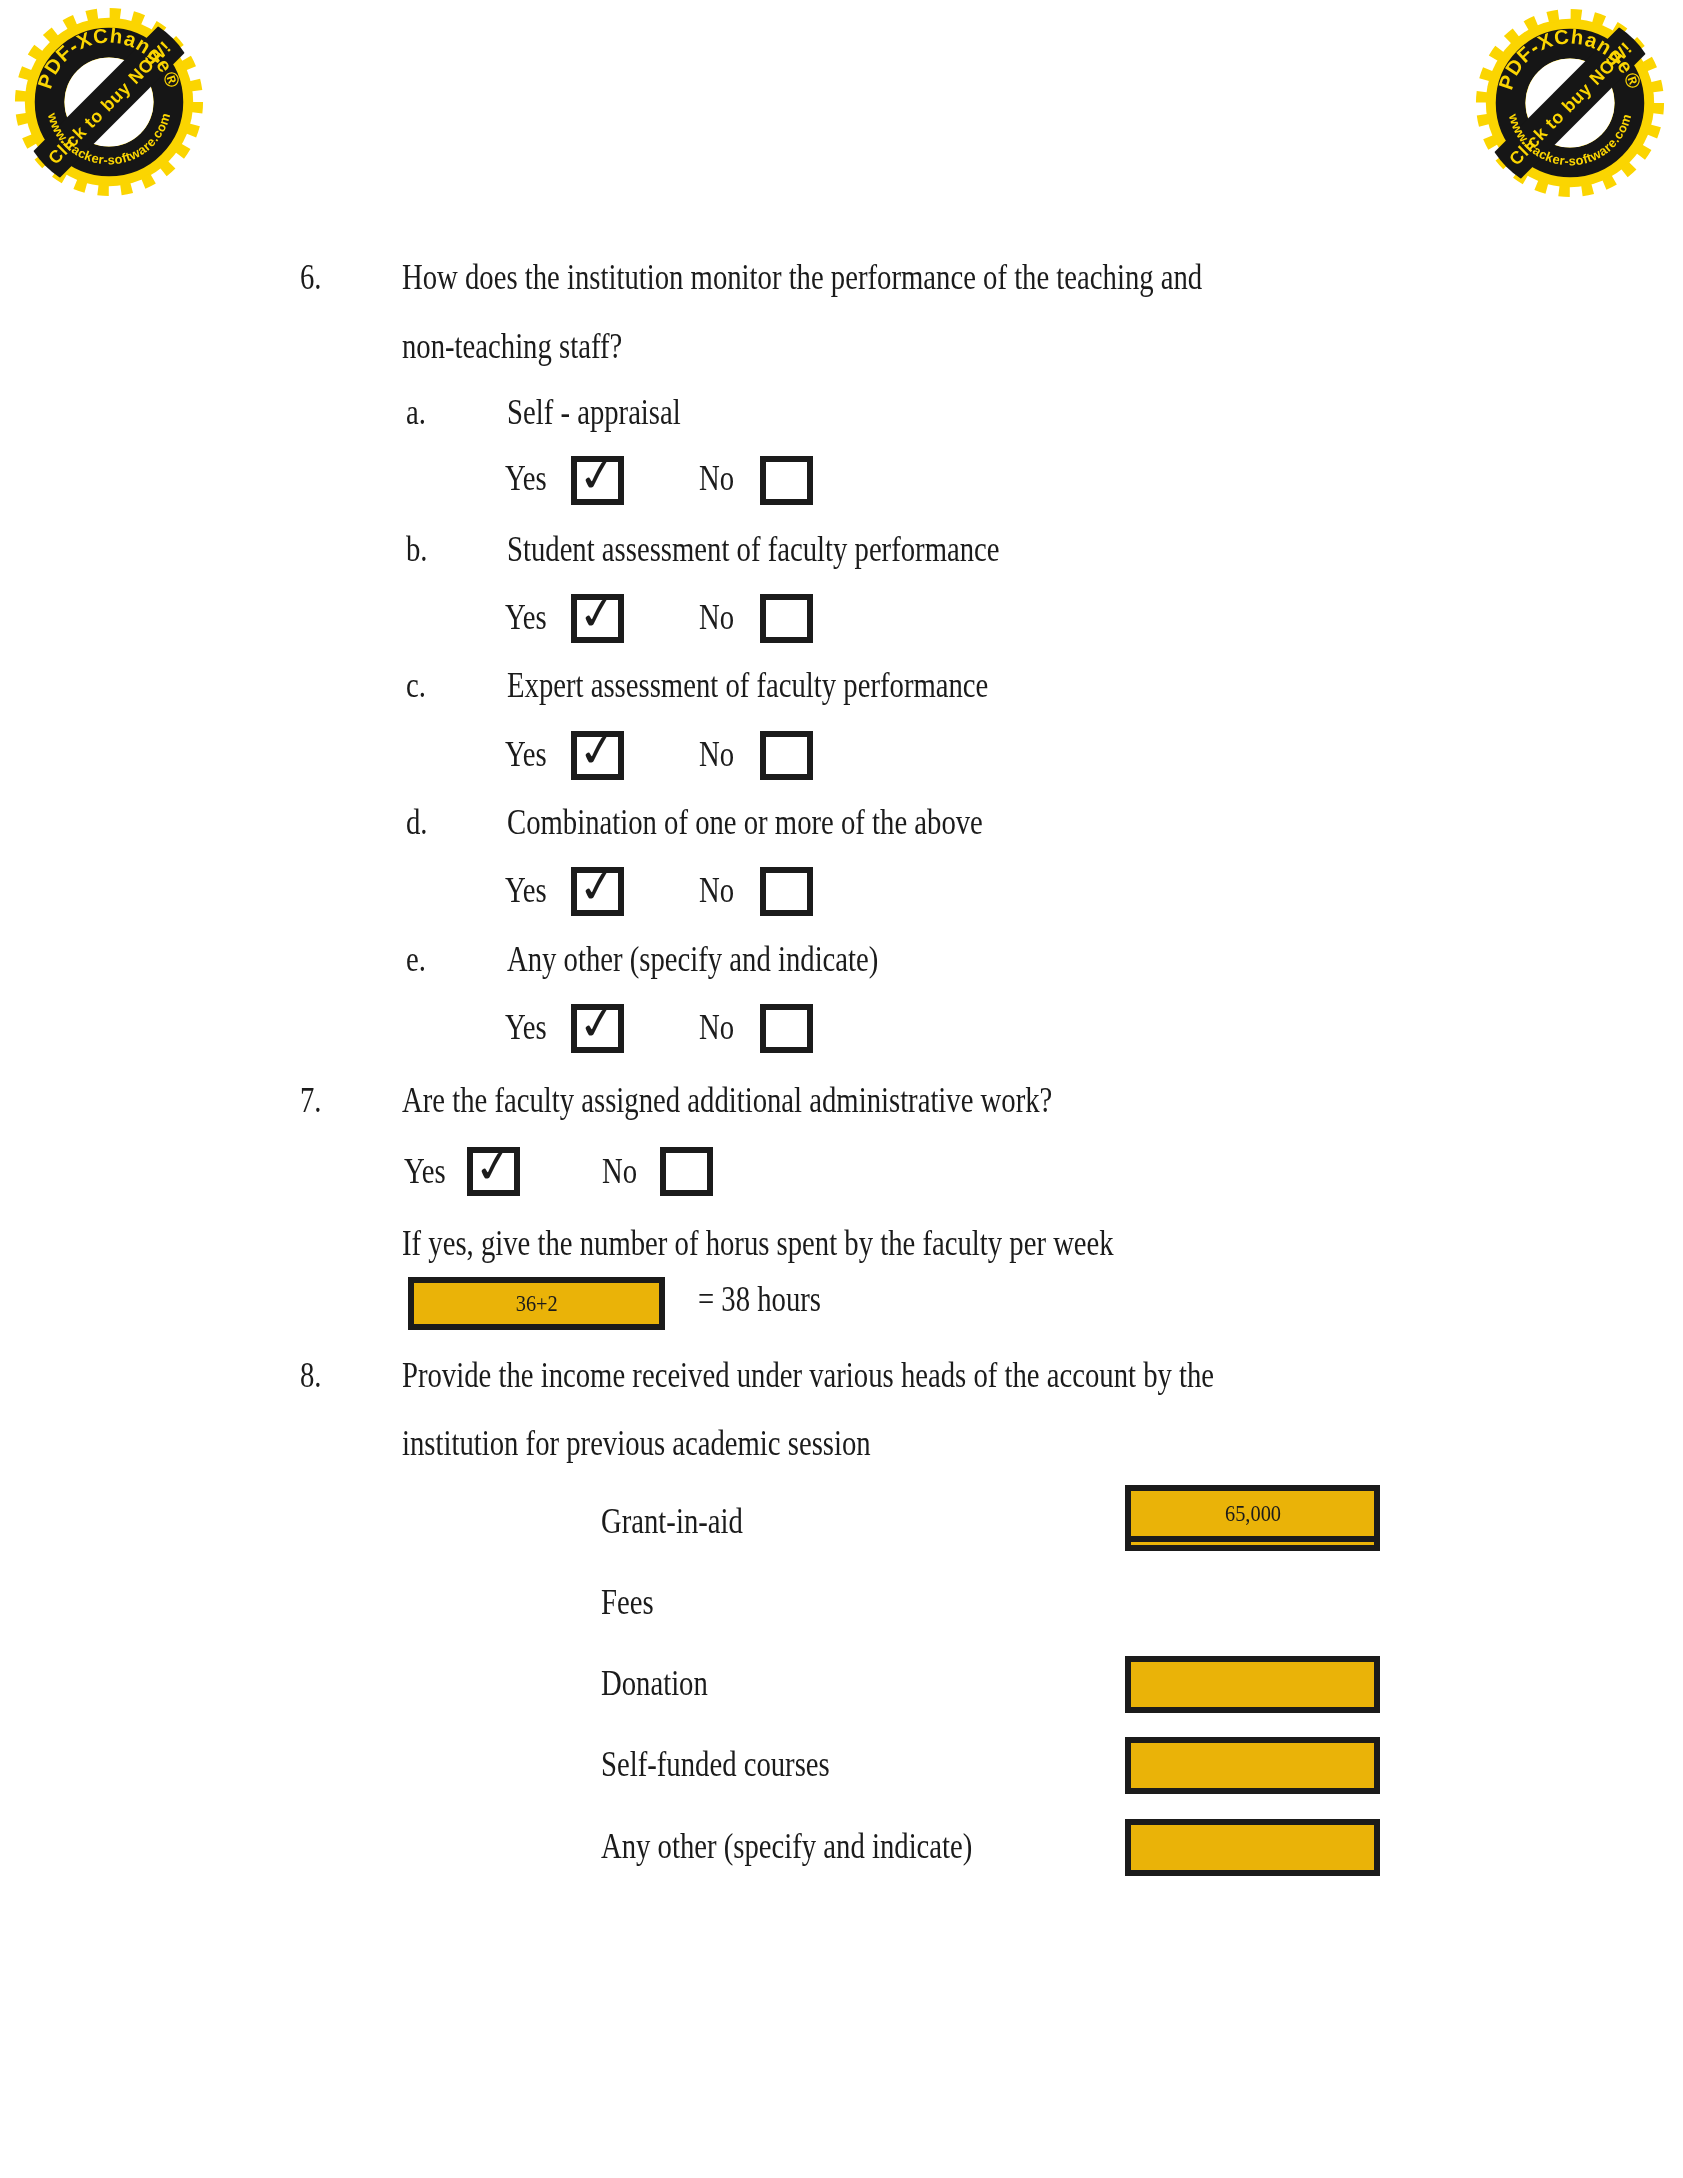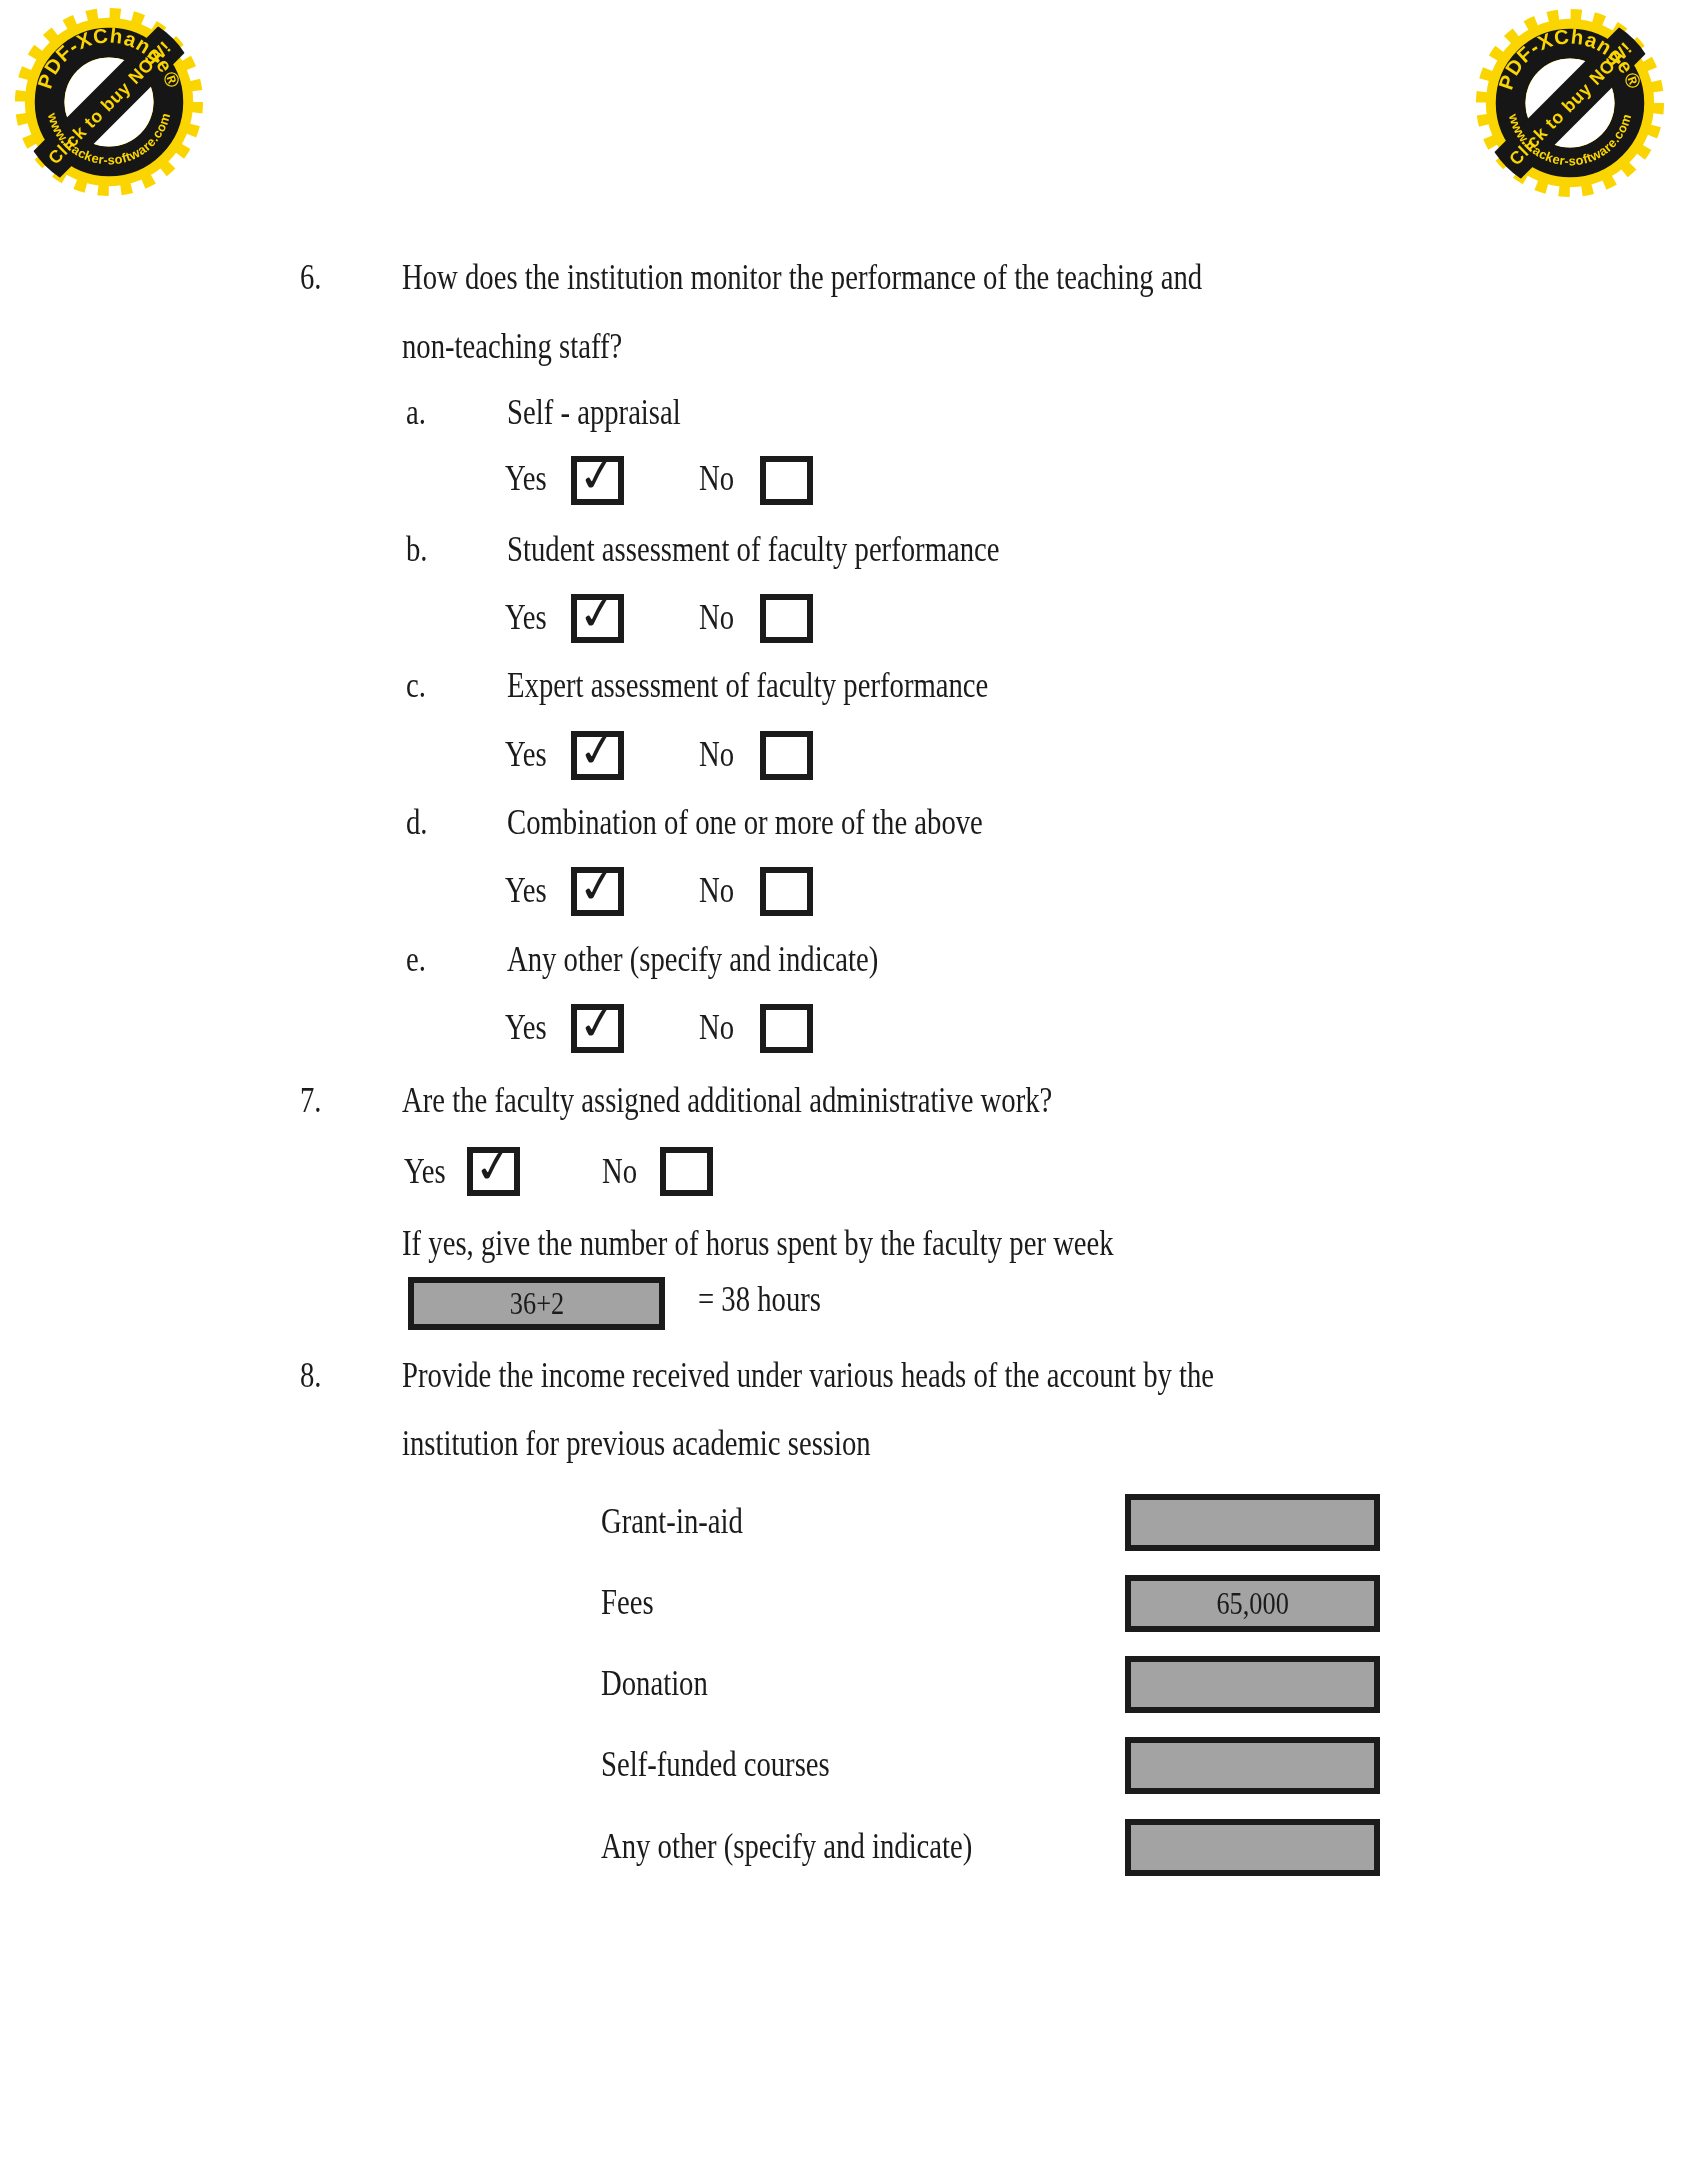--- a/index.html
+++ b/index.html
@@ -18,23 +18,23 @@
     position:absolute; width:41px; height:37px; border:6px solid #1b1b1b;
     background:#ffffff; display:flex; align-items:center; justify-content:center;
   }
   .check {
     font-family:"DejaVu Sans",sans-serif; font-size:46px; font-weight:bold;
     line-height:1; color:#1b1b1b;
     transform:rotate(-8deg) translate(1px,-6px);
   }
   
   .vbox {
-    position:absolute; border:6px solid #1b1b1b; background:#a3a3a3;
+    position:absolute; border:6px solid #1b1b1b; background:#eab308;
     display:flex; align-items:center; justify-content:center;
-    font-size:31px;
+    font-size:24px;
   }
   .vbox .val { transform:scaleX(0.85); white-space:nowrap; }
   .stamp { position:absolute; width:198px; height:198px; cursor:pointer; }
   .stamp-brand { font-family:"Liberation Sans",sans-serif; font-size:20.5px; font-weight:bold; letter-spacing:1px; fill:#fbd501; }
   .stamp-url   { font-family:"Liberation Sans",sans-serif; font-size:13px;  font-weight:bold; letter-spacing:0.3px; fill:#fbd501; }
   .stamp-cta   { font-family:"Liberation Sans",sans-serif; font-size:18px;  font-weight:bold; letter-spacing:0.6px; fill:#fbd501; }
 </style>
 </head>
 <body>
 
@@ -154,21 +154,21 @@
   <div class="t" style="left:300px; top:1354px;">8.</div>
   <div class="t" style="left:402px; top:1354px;">Provide the income received under various heads of the account by the</div>
   <div class="t" style="left:402px; top:1422px;">institution for previous academic session</div>
 
   <div class="t" style="left:601px; top:1500px;">Grant-in-aid</div>
   <div class="vbox" style="left:1125px; top:1494px; width:243px; height:45px;">
     <span class="val"></span>
   </div>
 
   <div class="t" style="left:601px; top:1581px;">Fees</div>
-  <div class="vbox" style="left:1125px; top:1575px; width:243px; height:45px;">
+  <div class="vbox" style="left:1125px; top:1485px; width:243px; height:45px;">
     <span class="val">65,000</span>
   </div>
 
   <div class="t" style="left:601px; top:1662px;">Donation</div>
   <div class="vbox" style="left:1125px; top:1656px; width:243px; height:45px;">
     <span class="val"></span>
   </div>
 
   <div class="t" style="left:601px; top:1743px;">Self-funded courses</div>
   <div class="vbox" style="left:1125px; top:1737px; width:243px; height:45px;">

